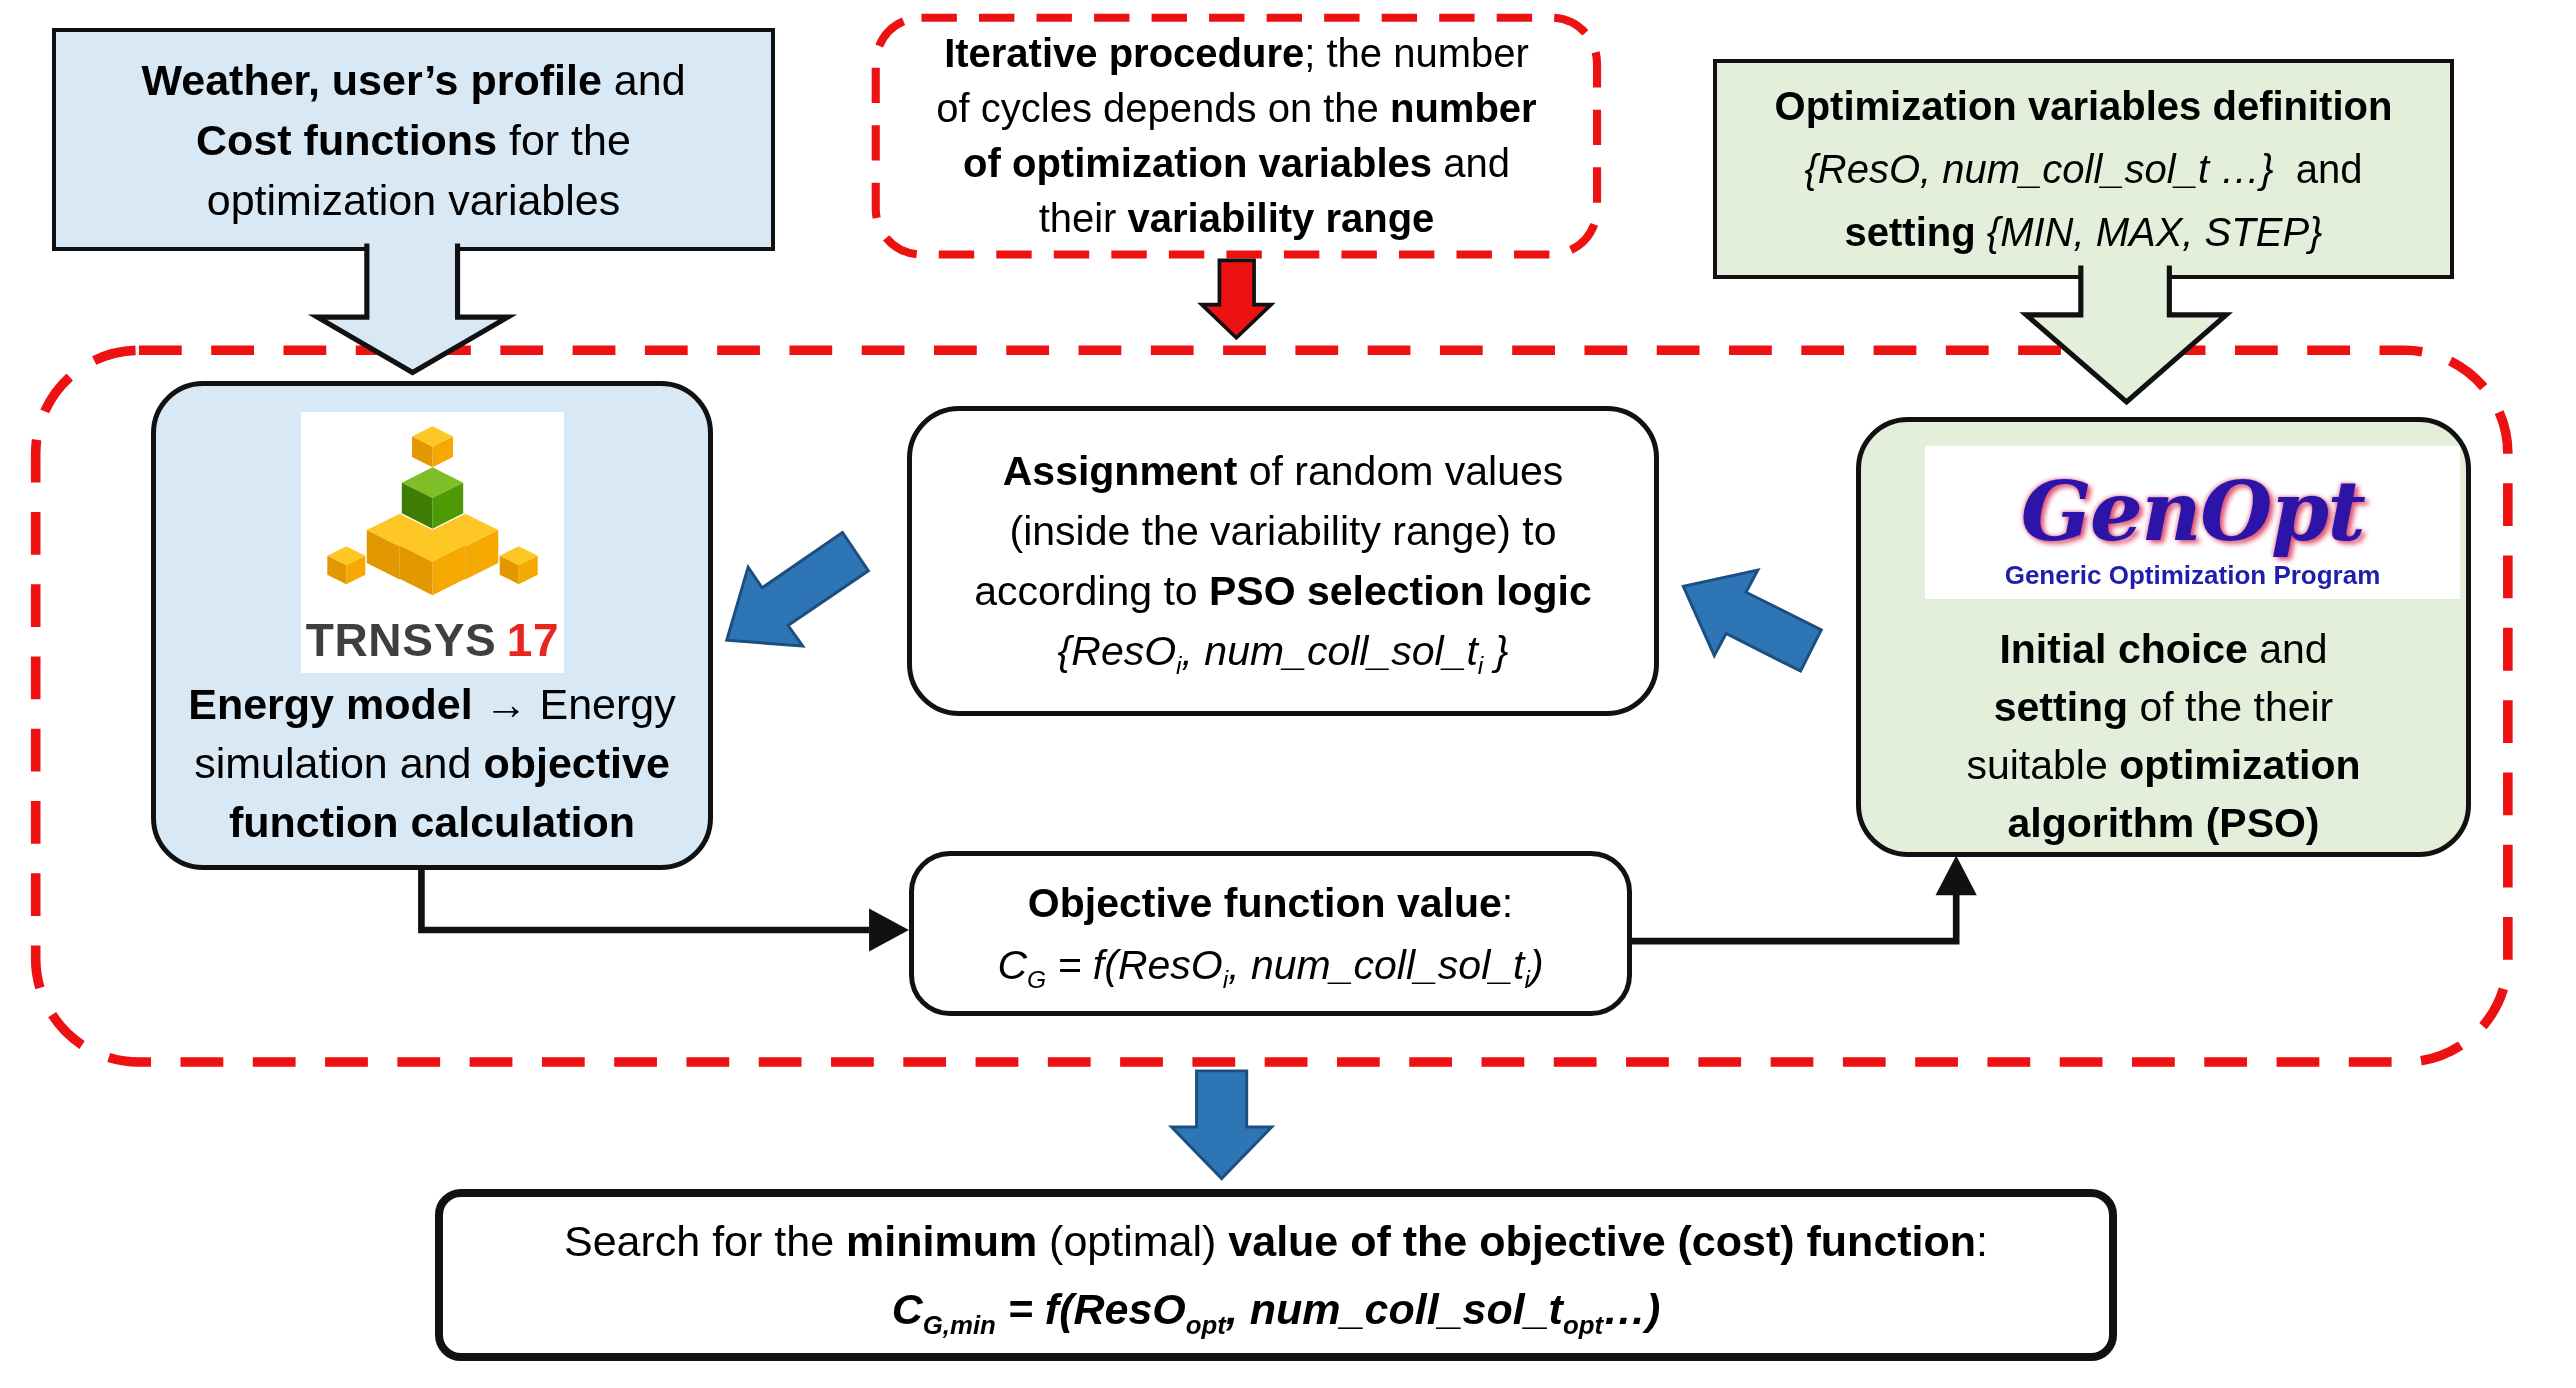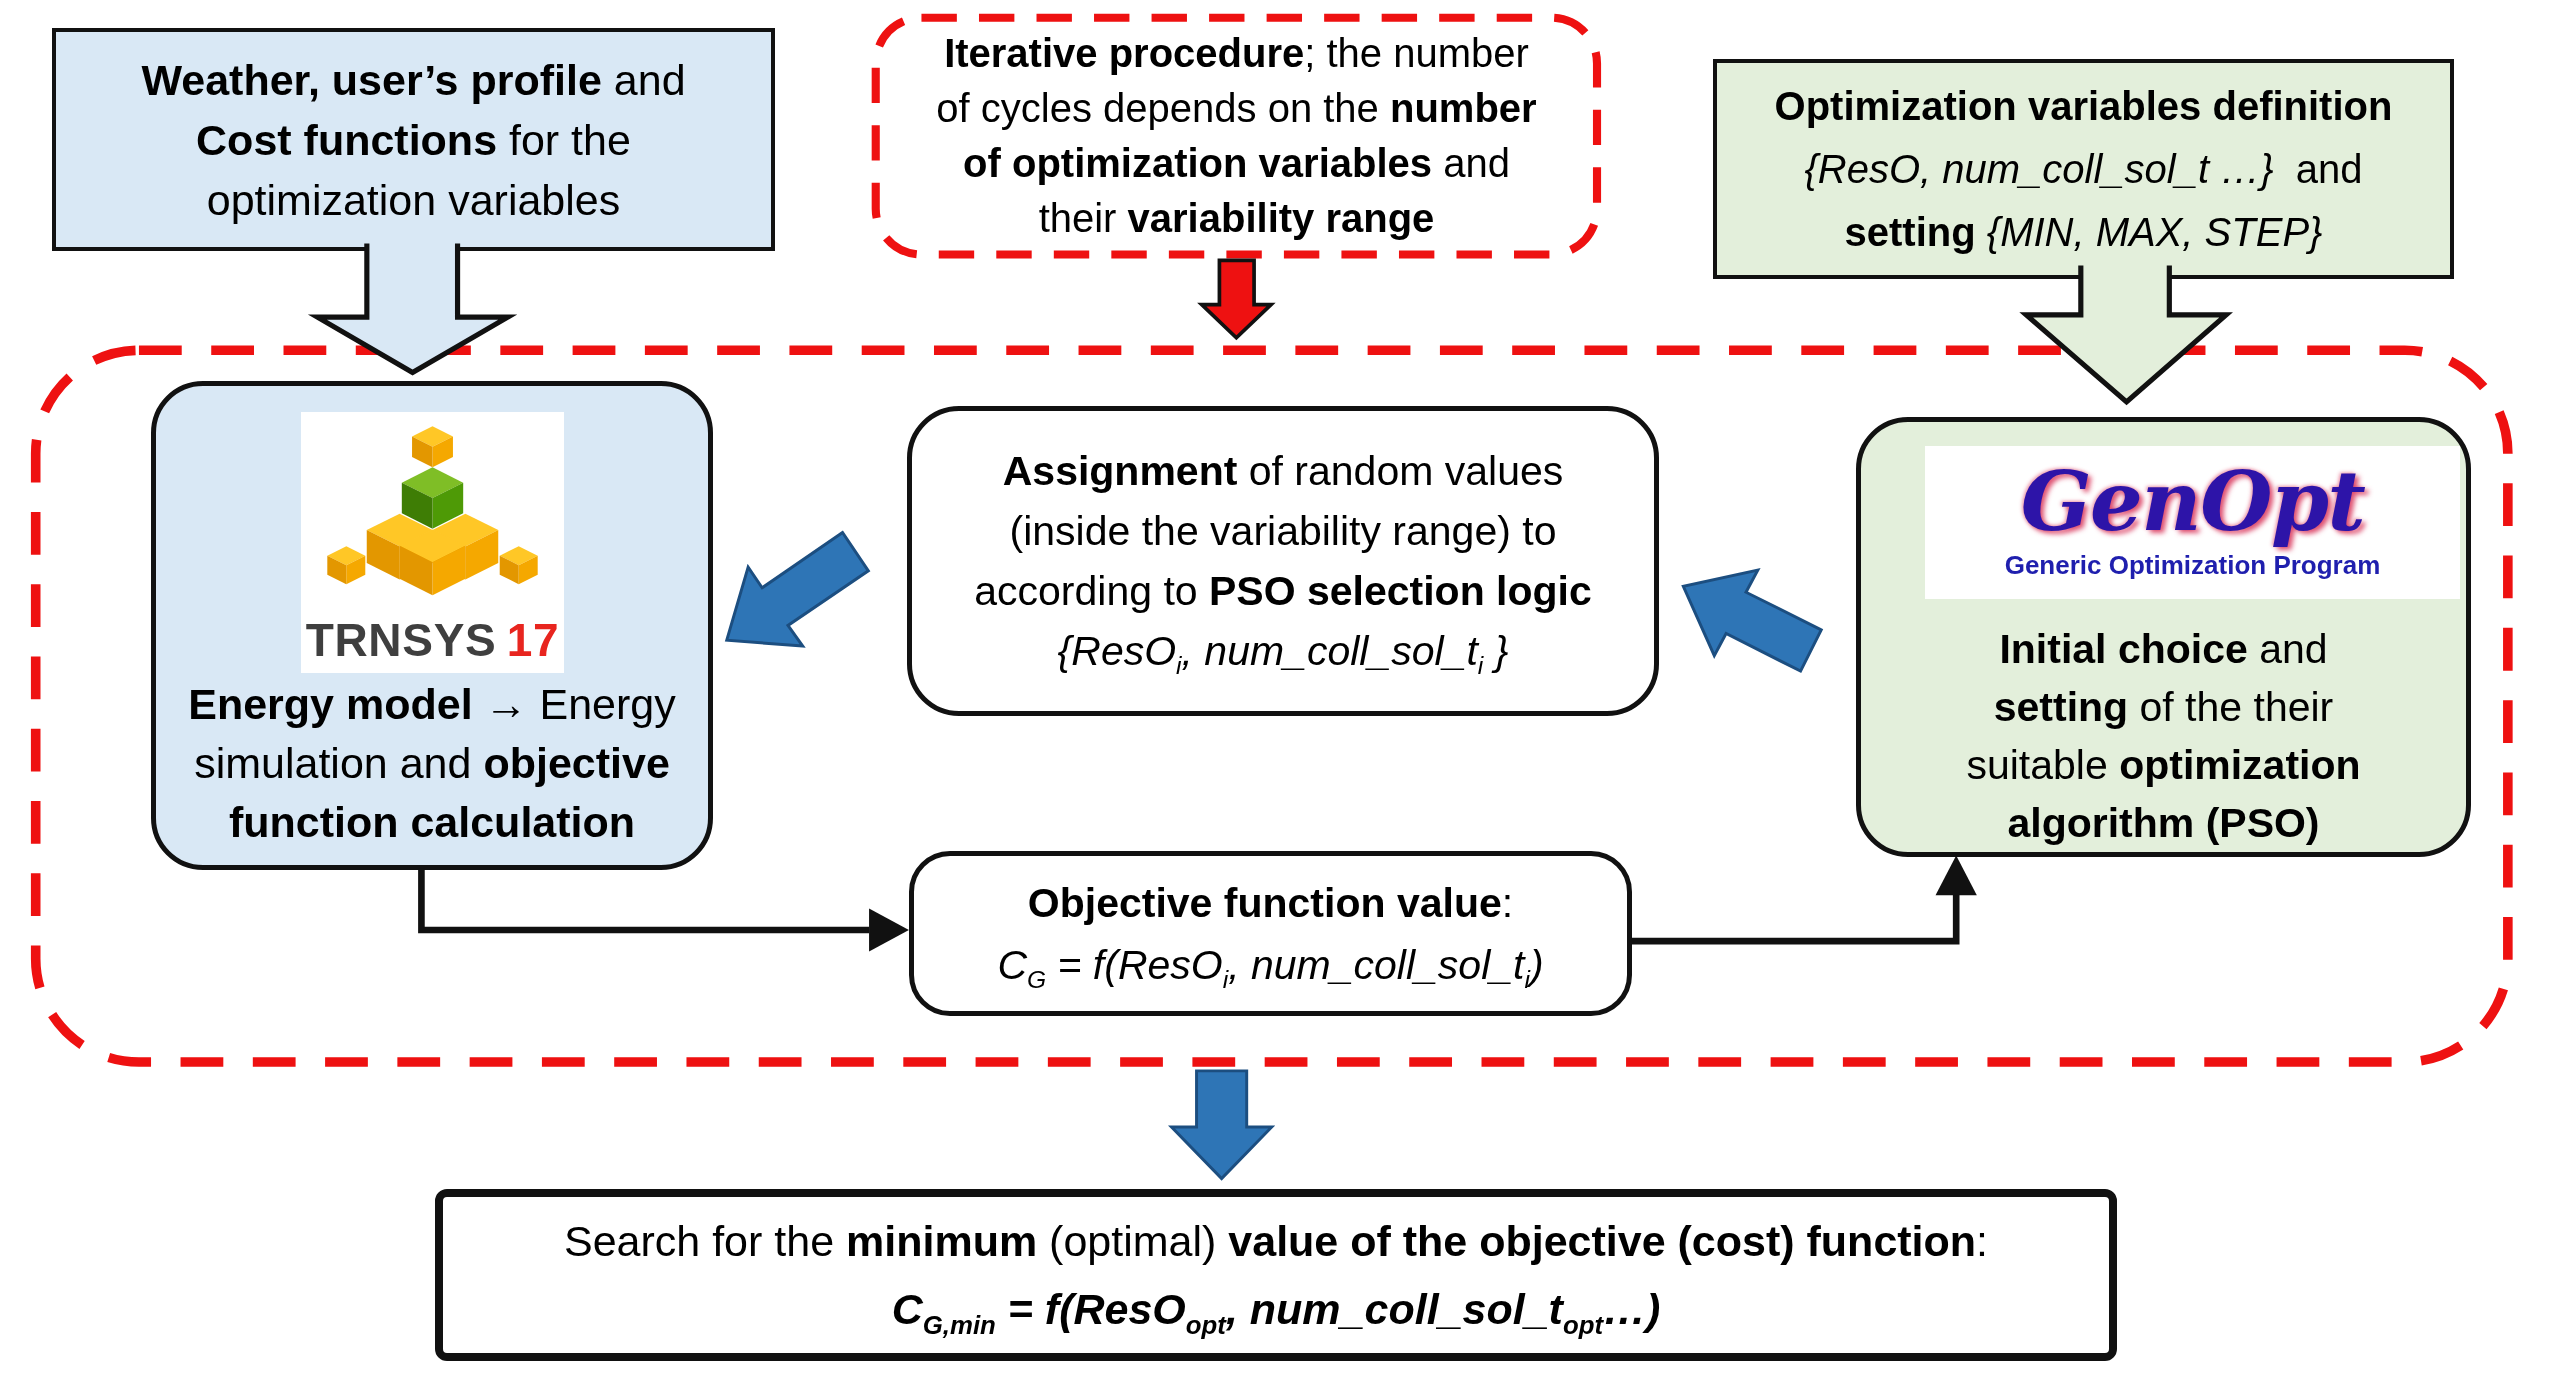--- a/index.html
+++ b/index.html
@@ -19,30 +19,30 @@
            border:4.4px solid #111;font-size:40px;line-height:63px;z-index:1;}
   .trnsys{left:151px;top:381px;width:562px;height:489px;background:var(--light_blue);
           border:5.2px solid #111;border-radius:52px;display:block;z-index:1;}
   .assignment{left:907px;top:406px;width:752px;height:310px;background:#fff;
           border:5.9px solid #111;border-radius:52px;font-size:41px;line-height:60px;z-index:1;}
   .genopt{left:1856px;top:417px;width:615px;height:440px;background:var(--light_green);
           border:5.2px solid #111;border-radius:52px;display:block;z-index:1;}
   .objective{left:909px;top:851px;width:723px;height:165px;background:#fff;
           border:5.9px solid #111;border-radius:41px;font-size:41px;line-height:62px;z-index:1;}
   .search{left:435px;top:1189px;width:1682px;height:172px;background:#fff;
-          border:8.9px solid #111;border-radius:12px;font-size:43px;line-height:68px;z-index:1;}
+          border:8.9px solid #111;border-radius:26px;font-size:43px;line-height:68px;z-index:1;}
   
   .trnsys-logo{position:absolute;left:145px;top:10.3px;width:263px;height:261px;background:#fff;text-align:center;margin-top:16px;}
   .trnsys-wordmark{position:absolute;left:0;right:0;bottom:5.9px;font-size:46px;font-weight:bold;
           letter-spacing:0.7px;white-space:nowrap;}
   .trnsys-name{color:#3f3f3f;}
   .trnsys-ver{color:#e8251f;margin-left:10.3px;}
   .trnsys-caption{position:absolute;left:0;right:0;top:289px;font-size:43px;line-height:59px;text-align:center;}
   .genopt-logo{position:absolute;left:64px;top:24px;width:535px;height:153px;background:#fff;text-align:center;}
-  .genopt-title{display:block;margin-top:8px;font-family:"DejaVu Serif","Liberation Serif",serif;
+  .genopt-title{display:block;margin-top:18px;font-family:"DejaVu Serif","Liberation Serif",serif;
           font-style:italic;font-weight:bold;font-size:83px;line-height:94px;letter-spacing:-1.5px;
           color:#2d14a8;text-shadow:3.7px 3px 5.2px rgba(215,40,80,.8),-1.5px -1.5px 3.7px rgba(215,40,80,.45);}
   .genopt-sub{display:block;font-size:26px;line-height:34px;font-weight:bold;color:#1f1fae;}
   .genopt-caption{position:absolute;left:0;right:0;top:198px;font-size:41px;line-height:58px;text-align:center;}
   
   #overlay{position:absolute;left:0;top:0;width:2576px;height:1388px;z-index:5;pointer-events:none;}
 </style>
 </head>
 <body>
 

